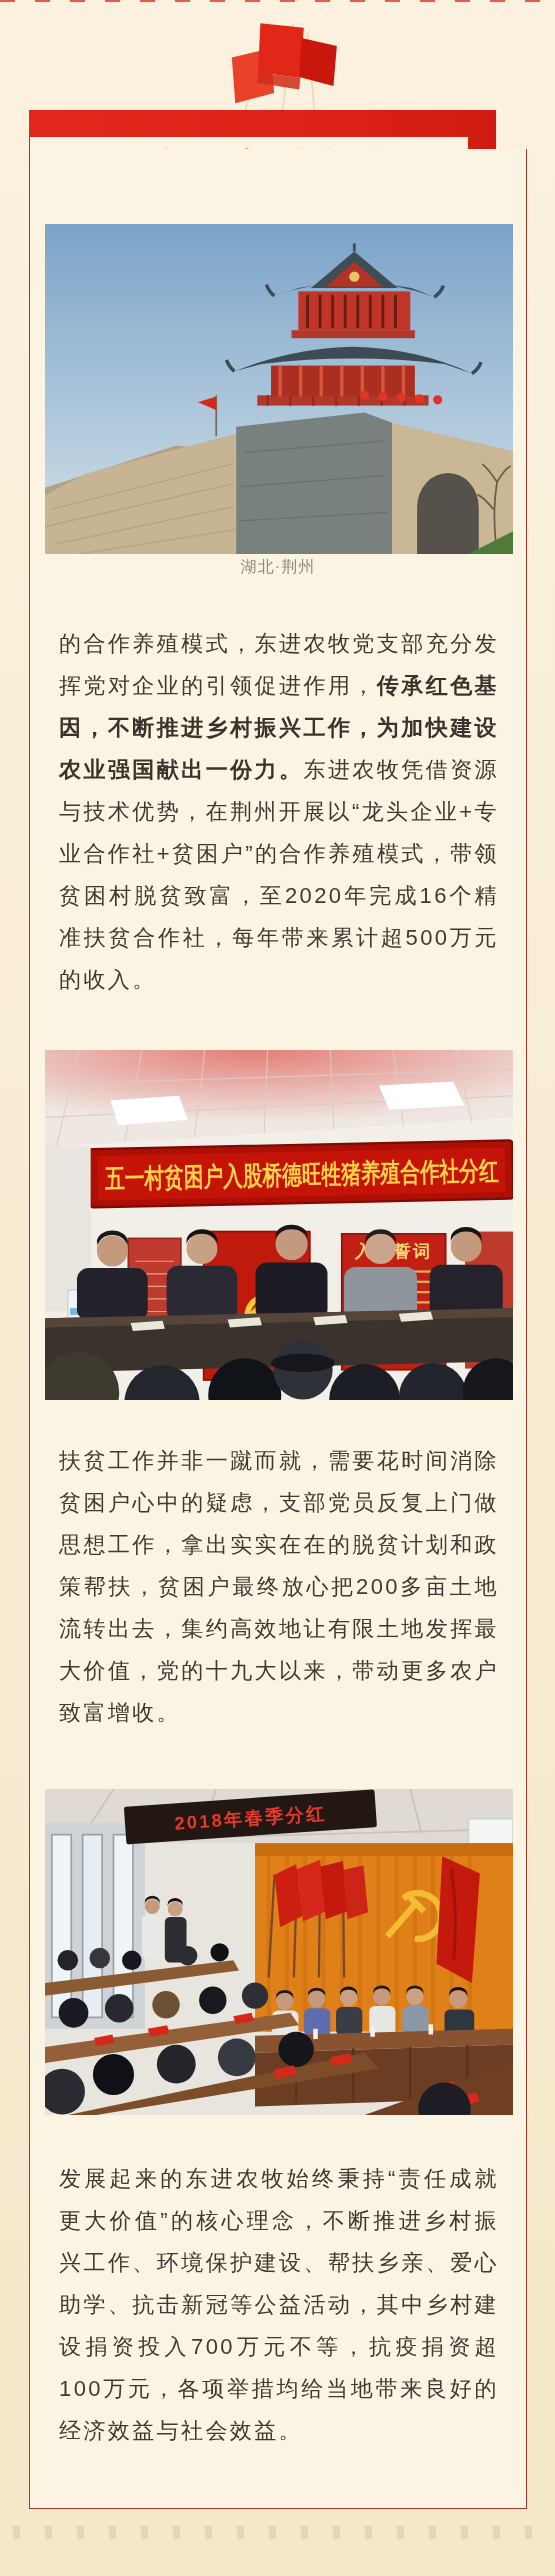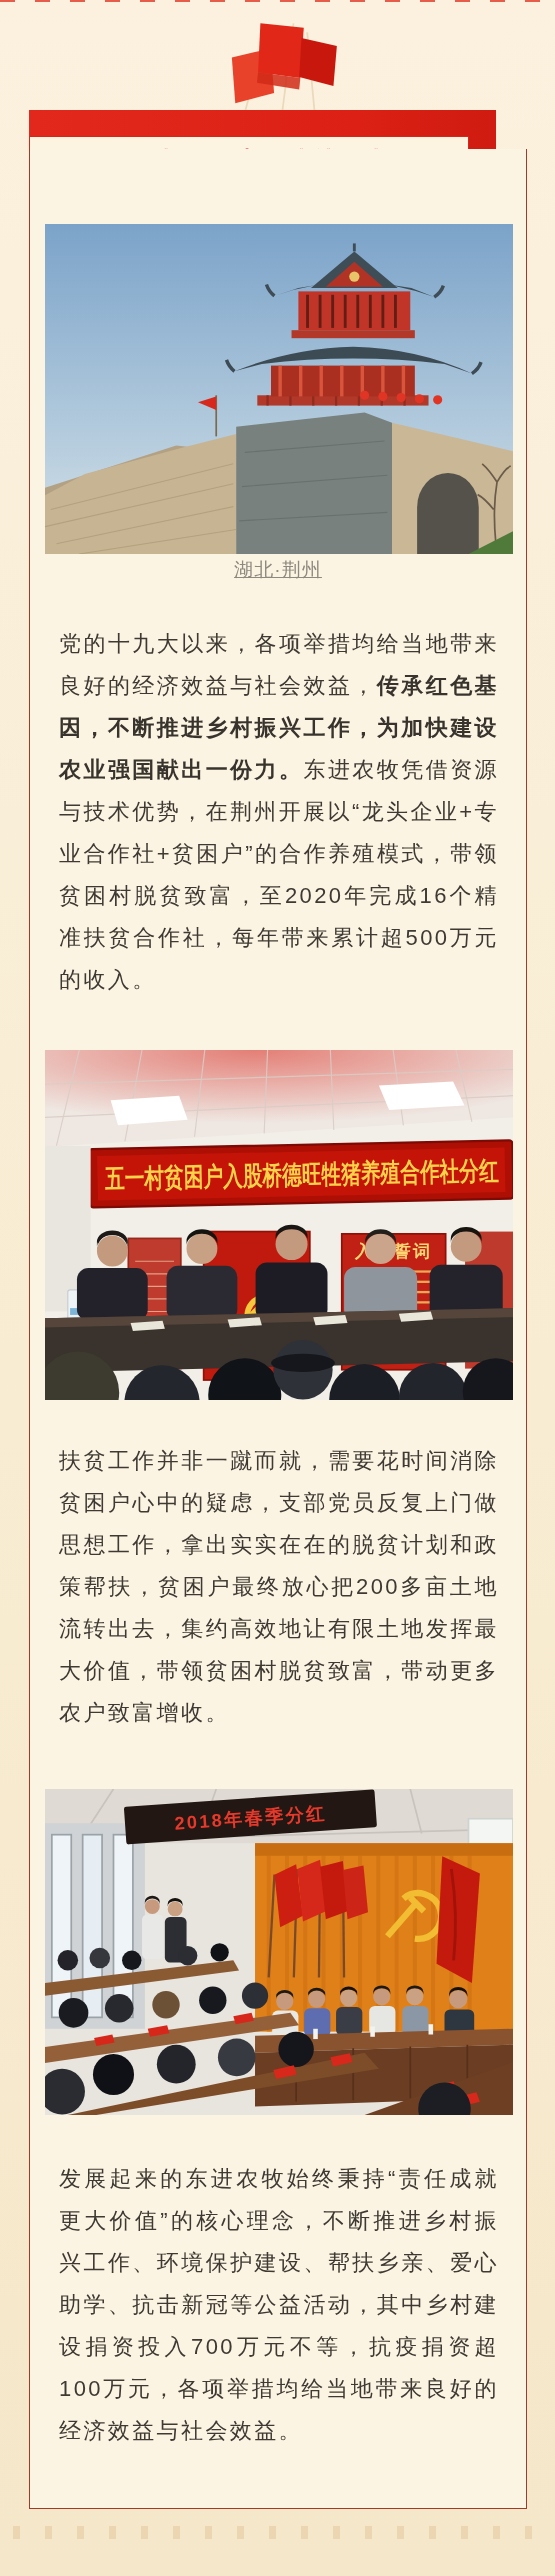--- a/index.html
+++ b/index.html
@@ -35,21 +35,21 @@
     background:#fcf4e3;
     border-left:1.1px solid #a23a2a;border-right:1.1px solid #a23a2a;border-bottom:1.7px solid #a23a2a;
   }
   .photo{position:absolute;left:45px;width:468px;overflow:hidden;}
   .photo svg{display:block;width:100%;height:100%;}
   .photo1{top:224px;height:330px;}
   .photo2{top:1050px;height:350px;}
   .photo3{top:1789px;height:326px;}
   .caption{
     position:absolute;left:0;top:557px;width:556px;
-    text-align:center;font-size:19px;color:#8e897e;letter-spacing:1.1px;text-decoration:underline;
+    text-align:center;font-size:16px;color:#8e897e;letter-spacing:1.1px;
   }
   .para{
     position:absolute;left:59px;width:440px;
     font-size:22px;line-height:42px;letter-spacing:2.4px;
     color:#3e3a33;text-align:justify;
   }
   .para b{font-weight:bold;color:#38342d;}
   .para1{top:623px;}
   .para2{top:1440px;}
   .para3{top:2158px;}
@@ -172,21 +172,21 @@
 
       <g stroke="#6b5b4a" stroke-width="3" fill="none">
         <path d="M790,560 Q784,500 792,452 M792,452 Q778,430 766,420 M792,452 Q806,428 816,424 M786,500 Q770,480 758,474"></path>
       </g>
       <polygon points="742,578 820,538 820,578" fill="#4f7a3a"></polygon>
     </svg>
   </div>
 
   <div class="caption">湖北·荆州</div>
 
-  <div class="para para1"><span>党的十九大以来，各项举措均给当地带来良好的经济效益与社会效益，</span><b>传承红色基因，不断推进乡村振兴工作，为加快建设农业强国献出一份力。</b><span>东进农牧凭借资源与技术优势，在荆州开展以“龙头企业+专业合作社+贫困户”的合作养殖模式，带领贫困村脱贫致富，至2020年完成16个精准扶贫合作社，每年带来累计超500万元的收入。</span></div>
+  <div class="para para1"><span>的合作养殖模式，东进农牧党支部充分发挥党对企业的引领促进作用，</span><b>传承红色基因，不断推进乡村振兴工作，为加快建设农业强国献出一份力。</b><span>东进农牧凭借资源与技术优势，在荆州开展以“龙头企业+专业合作社+贫困户”的合作养殖模式，带领贫困村脱贫致富，至2020年完成16个精准扶贫合作社，每年带来累计超500万元的收入。</span></div>
 
   <div class="photo photo2">
     <svg viewBox="0 0 820 613" preserveAspectRatio="none">
       <defs>
         <radialGradient id="glow" cx=".45" cy="0" r=".75">
           <stop offset="0" stop-color="#e2736a" stop-opacity=".9"></stop>
             <stop offset="1" stop-color="#e2736a" stop-opacity="0"></stop>
         </radialGradient>
       </defs>
       <rect width="820" height="613" fill="#f2efe9"></rect>
@@ -288,21 +288,21 @@
             <circle cx="452" cy="560" r="52" fill="#2e3138"></circle>
             <ellipse cx="452" cy="548" rx="56" ry="16" fill="#15171c"></ellipse>
           </g>
         <circle cx="560" cy="612" r="62" fill="#1b1e24"></circle>
         <circle cx="680" cy="608" r="60" fill="#22252b"></circle>
         <circle cx="790" cy="598" r="58" fill="#15171c"></circle>
       </g>
     </svg>
   </div>
 
-  <div class="para para2">扶贫工作并非一蹴而就，需要花时间消除贫困户心中的疑虑，支部党员反复上门做思想工作，拿出实实在在的脱贫计划和政策帮扶，贫困户最终放心把200多亩土地流转出去，集约高效地让有限土地发挥最大价值，带领贫困村脱贫致富，带动更多农户致富增收。</div>
+  <div class="para para2">扶贫工作并非一蹴而就，需要花时间消除贫困户心中的疑虑，支部党员反复上门做思想工作，拿出实实在在的脱贫计划和政策帮扶，贫困户最终放心把200多亩土地流转出去，集约高效地让有限土地发挥最大价值，党的十九大以来，带动更多农户致富增收。</div>
 
   <div class="photo photo3">
     <svg viewBox="0 0 820 571" preserveAspectRatio="none">
       <rect width="820" height="571" fill="#e8e4de"></rect>
       <rect width="820" height="95" fill="#dfdbd4"></rect>
       <g stroke="#c8c4bd" stroke-width="3">
           <line x1="0" y1="92" x2="820" y2="70"></line>
           <line x1="120" y1="0" x2="60" y2="92"></line>
           <line x1="300" y1="0" x2="270" y2="86"></line>
           <line x1="640" y1="0" x2="660" y2="78"></line>

